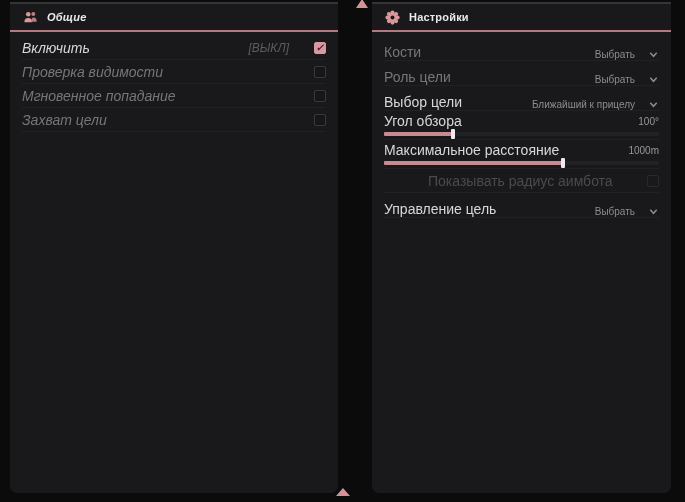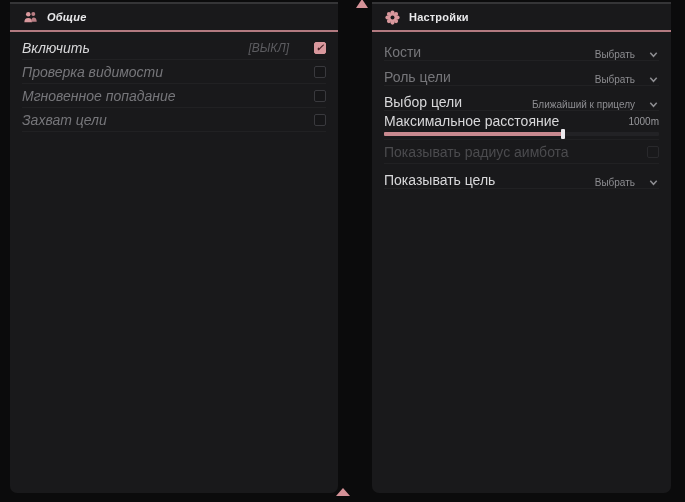--- a/index.html
+++ b/index.html
@@ -33,21 +33,21 @@
     display:flex; align-items:center; justify-content:space-between;
     height:24px;
     border-bottom:1px solid rgba(255,255,255,0.035);
   }
   .row-select { height:25px;align-items:flex-end; }
   .row-slider { height:29px; display:block; border-bottom:1px solid rgba(255,255,255,0.03); padding-top:3px; }
   .slider-top { display:flex; align-items:center; justify-content:space-between; height:14px; }
 
   .lbl { font-size:14px; color:#d8d8da; white-space:nowrap; }
   .lbl.dim      { color:#76767a; }
-  .lbl.disabled { color:#4b4b4e; }
+  .lbl.disabled { color:#4b4b4e;margin-left:44px; }
 
   .right-group { display:flex; align-items:center; }
 
   .suffix { font-size:12px; color:#5c5c60; margin-right:25px; }
 
   .cbx {
     width:12px; height:12px;
     border:1px solid #39393d;
     border-radius:2px;
     background:#161618;
@@ -184,36 +184,46 @@
           <div class="select">
             <span class="select-value">Ближайший к прицелу</span>
             <svg viewBox="0 0 12 12" class="chev">
               <polyline points="2.5,4 6,8 9.5,4"></polyline>
             </svg>
           </div>
         </div>
       </div>
       <div class="row-slider">
         <div class="slider-top">
+          <span class="lbl">Угол обзора</span>
+          <span class="slider-value">100°</span>
+        </div>
+        <div class="track">
+          <div class="fill" style="width: 25%;"></div>
+          <div class="thumb" style="left: 25%;"></div>
+        </div>
+      </div>
+      <div class="row-slider">
+        <div class="slider-top">
           <span class="lbl">Максимальное расстояние</span>
           <span class="slider-value">1000m</span>
         </div>
         <div class="track">
           <div class="fill" style="width: 65%;"></div>
           <div class="thumb" style="left: 65%;"></div>
         </div>
       </div>
       <div class="row">
         <span class="lbl disabled">Показывать радиус аимбота</span>
         <div class="right-group">
           <div class="cbx disabled"></div>
         </div>
       </div>
       <div class="row row-select">
-        <span class="lbl">Показывать цель</span>
+        <span class="lbl">Управление цель</span>
         <div class="right-group">
           <div class="select">
             <span class="select-value">Выбрать</span>
             <svg viewBox="0 0 12 12" class="chev">
               <polyline points="2.5,4 6,8 9.5,4"></polyline>
             </svg>
           </div>
         </div>
       </div>
     </div>

